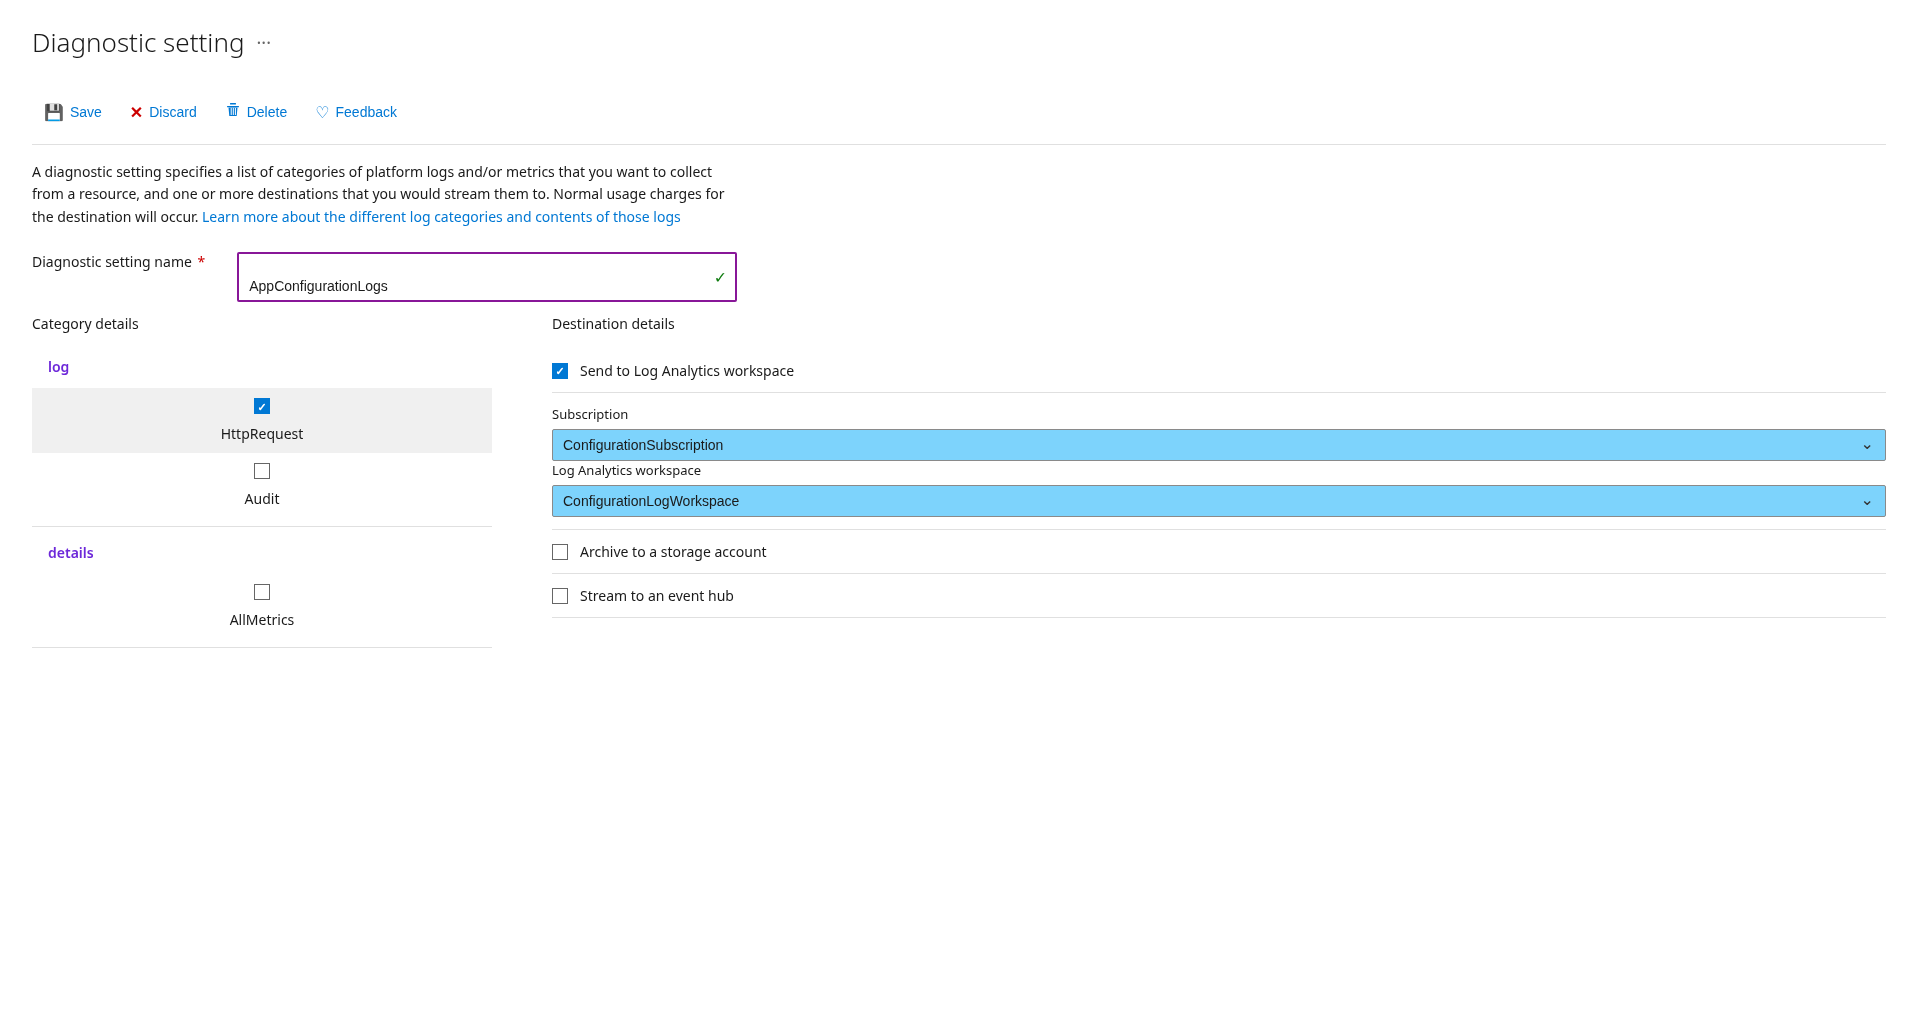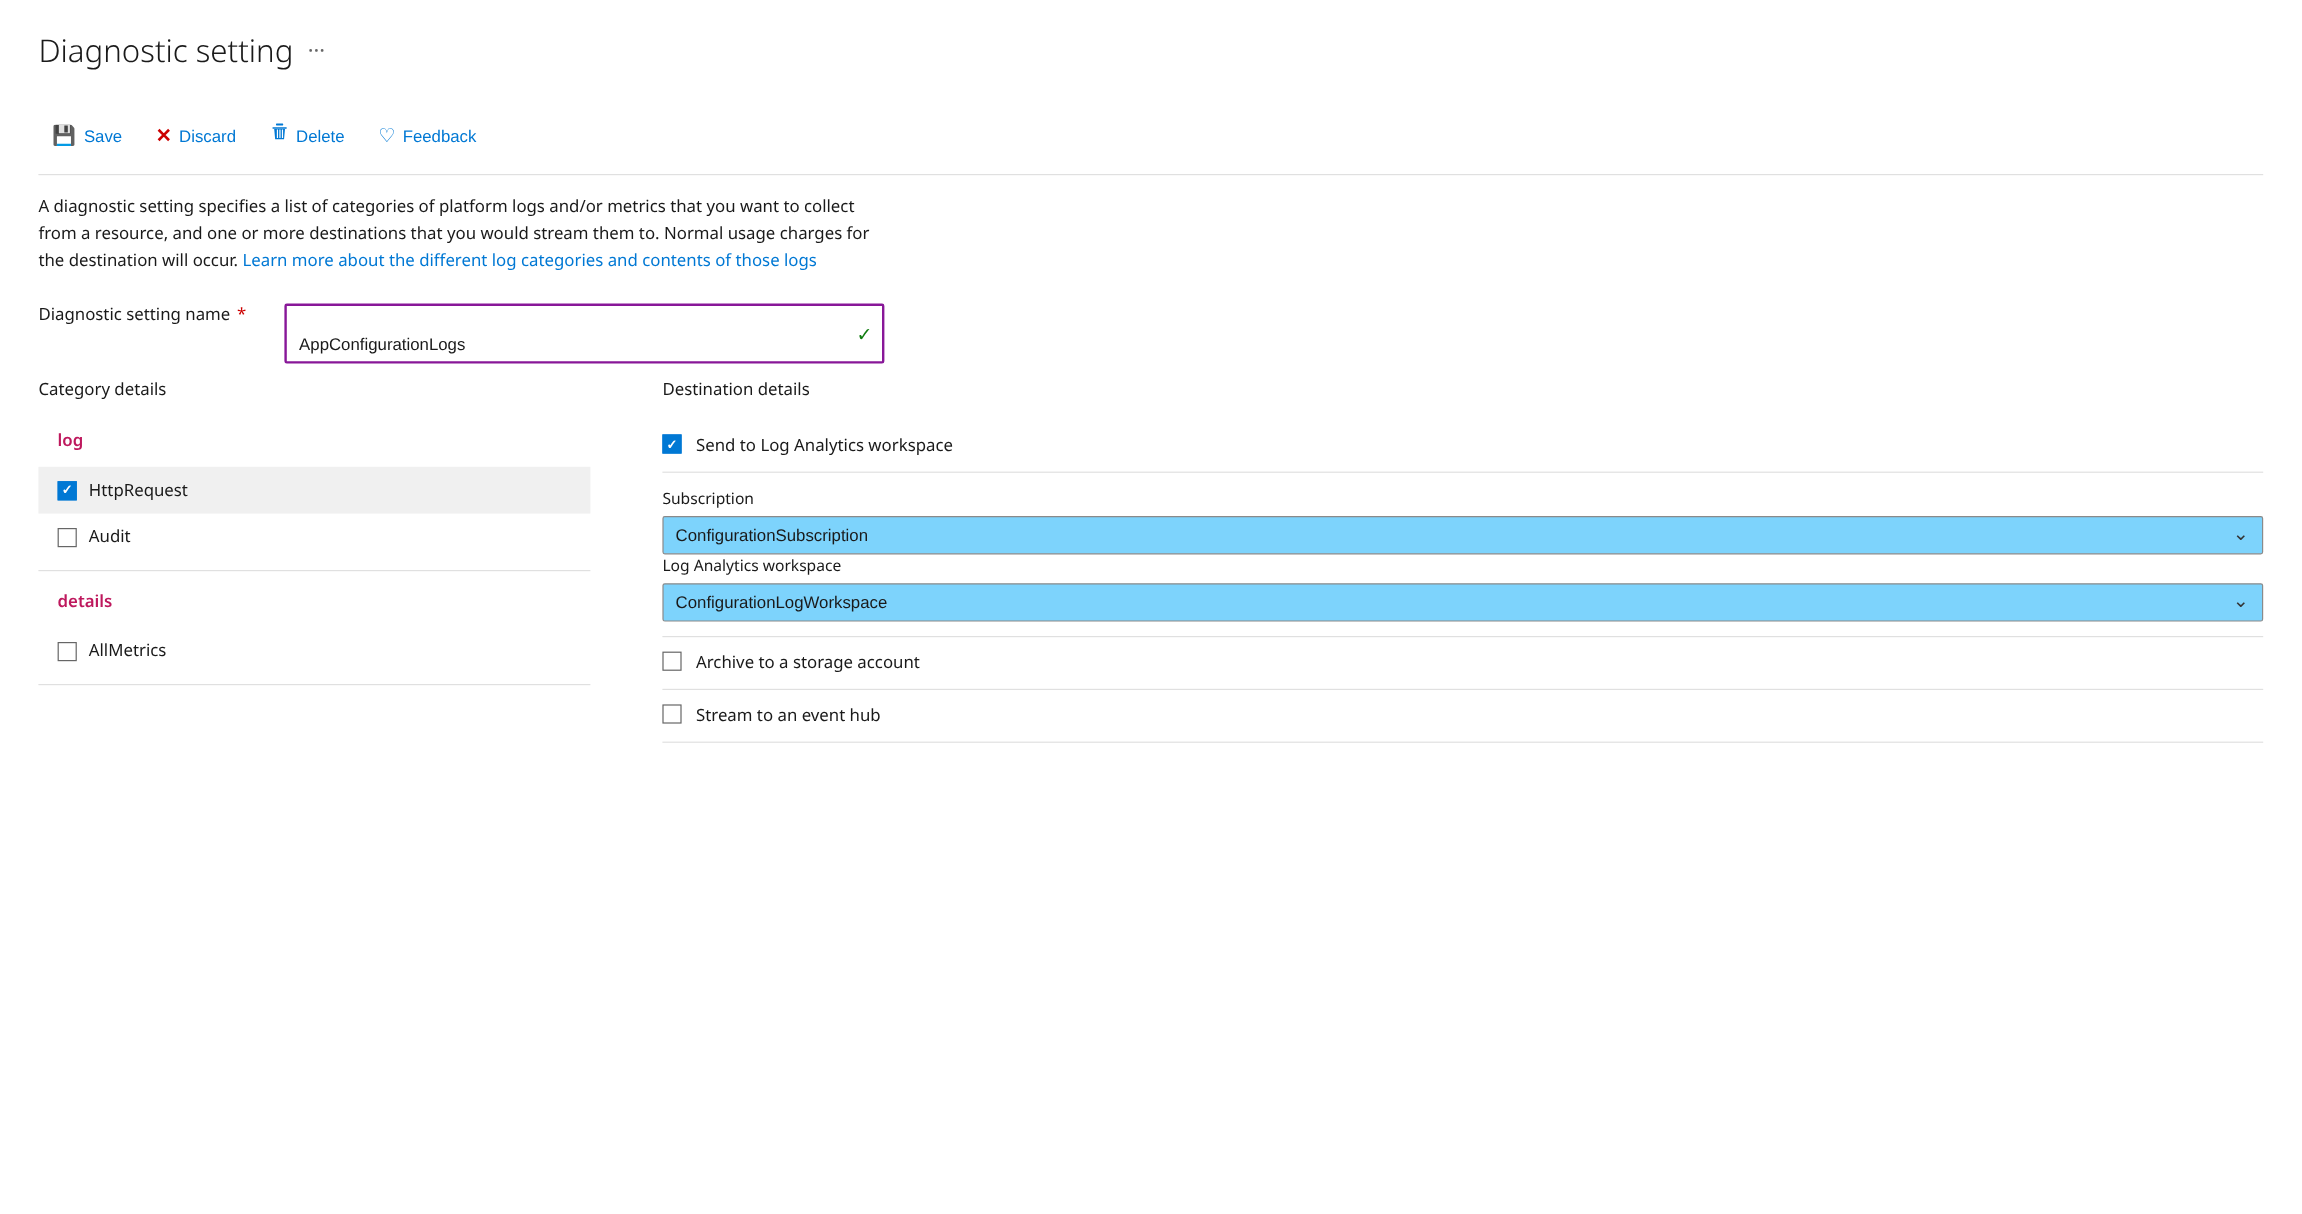--- a/index.html
+++ b/index.html
@@ -103,32 +103,33 @@
       flex: 1;
     }
     .section-title {
       font-size: 14px;
       color: #1a1a1a;
       margin-bottom: 16px;
     }
     .category-group-label {
       font-size: 14px;
       font-weight: 600;
-      color: #be185d;
+      color: #6d28d9;
       padding: 8px 0 8px 16px;
       margin-bottom: 4px;
     }
     .category-item {
       display: flex;
       align-items: center;
       gap: 10px;
       padding: 10px 16px;
       font-size: 14px;
       color: #1a1a1a;
       cursor: pointer;
+      flex-direction: column;
     }
     .category-item.highlighted {
       background: #f0f0f0;
     }
     .checkbox {
       width: 16px;
       height: 16px;
       border: 1.5px solid #666;
       display: flex;
       align-items: center;
@@ -147,21 +148,21 @@
       font-size: 11px;
       font-weight: bold;
     }
     .divider {
       height: 1px;
       background: #e0e0e0;
       margin: 8px 0;
     }
     .destination-section .dest-row {
       display: flex;
-      align-items: flex-start;
+      align-items: center;
       gap: 12px;
       padding: 12px 0;
       border-bottom: 1px solid #e0e0e0;
     }
     .dest-row .dest-label {
       font-size: 14px;
       color: #1a1a1a;
     }
     .sub-section {
       padding: 12px 0 12px 0;

